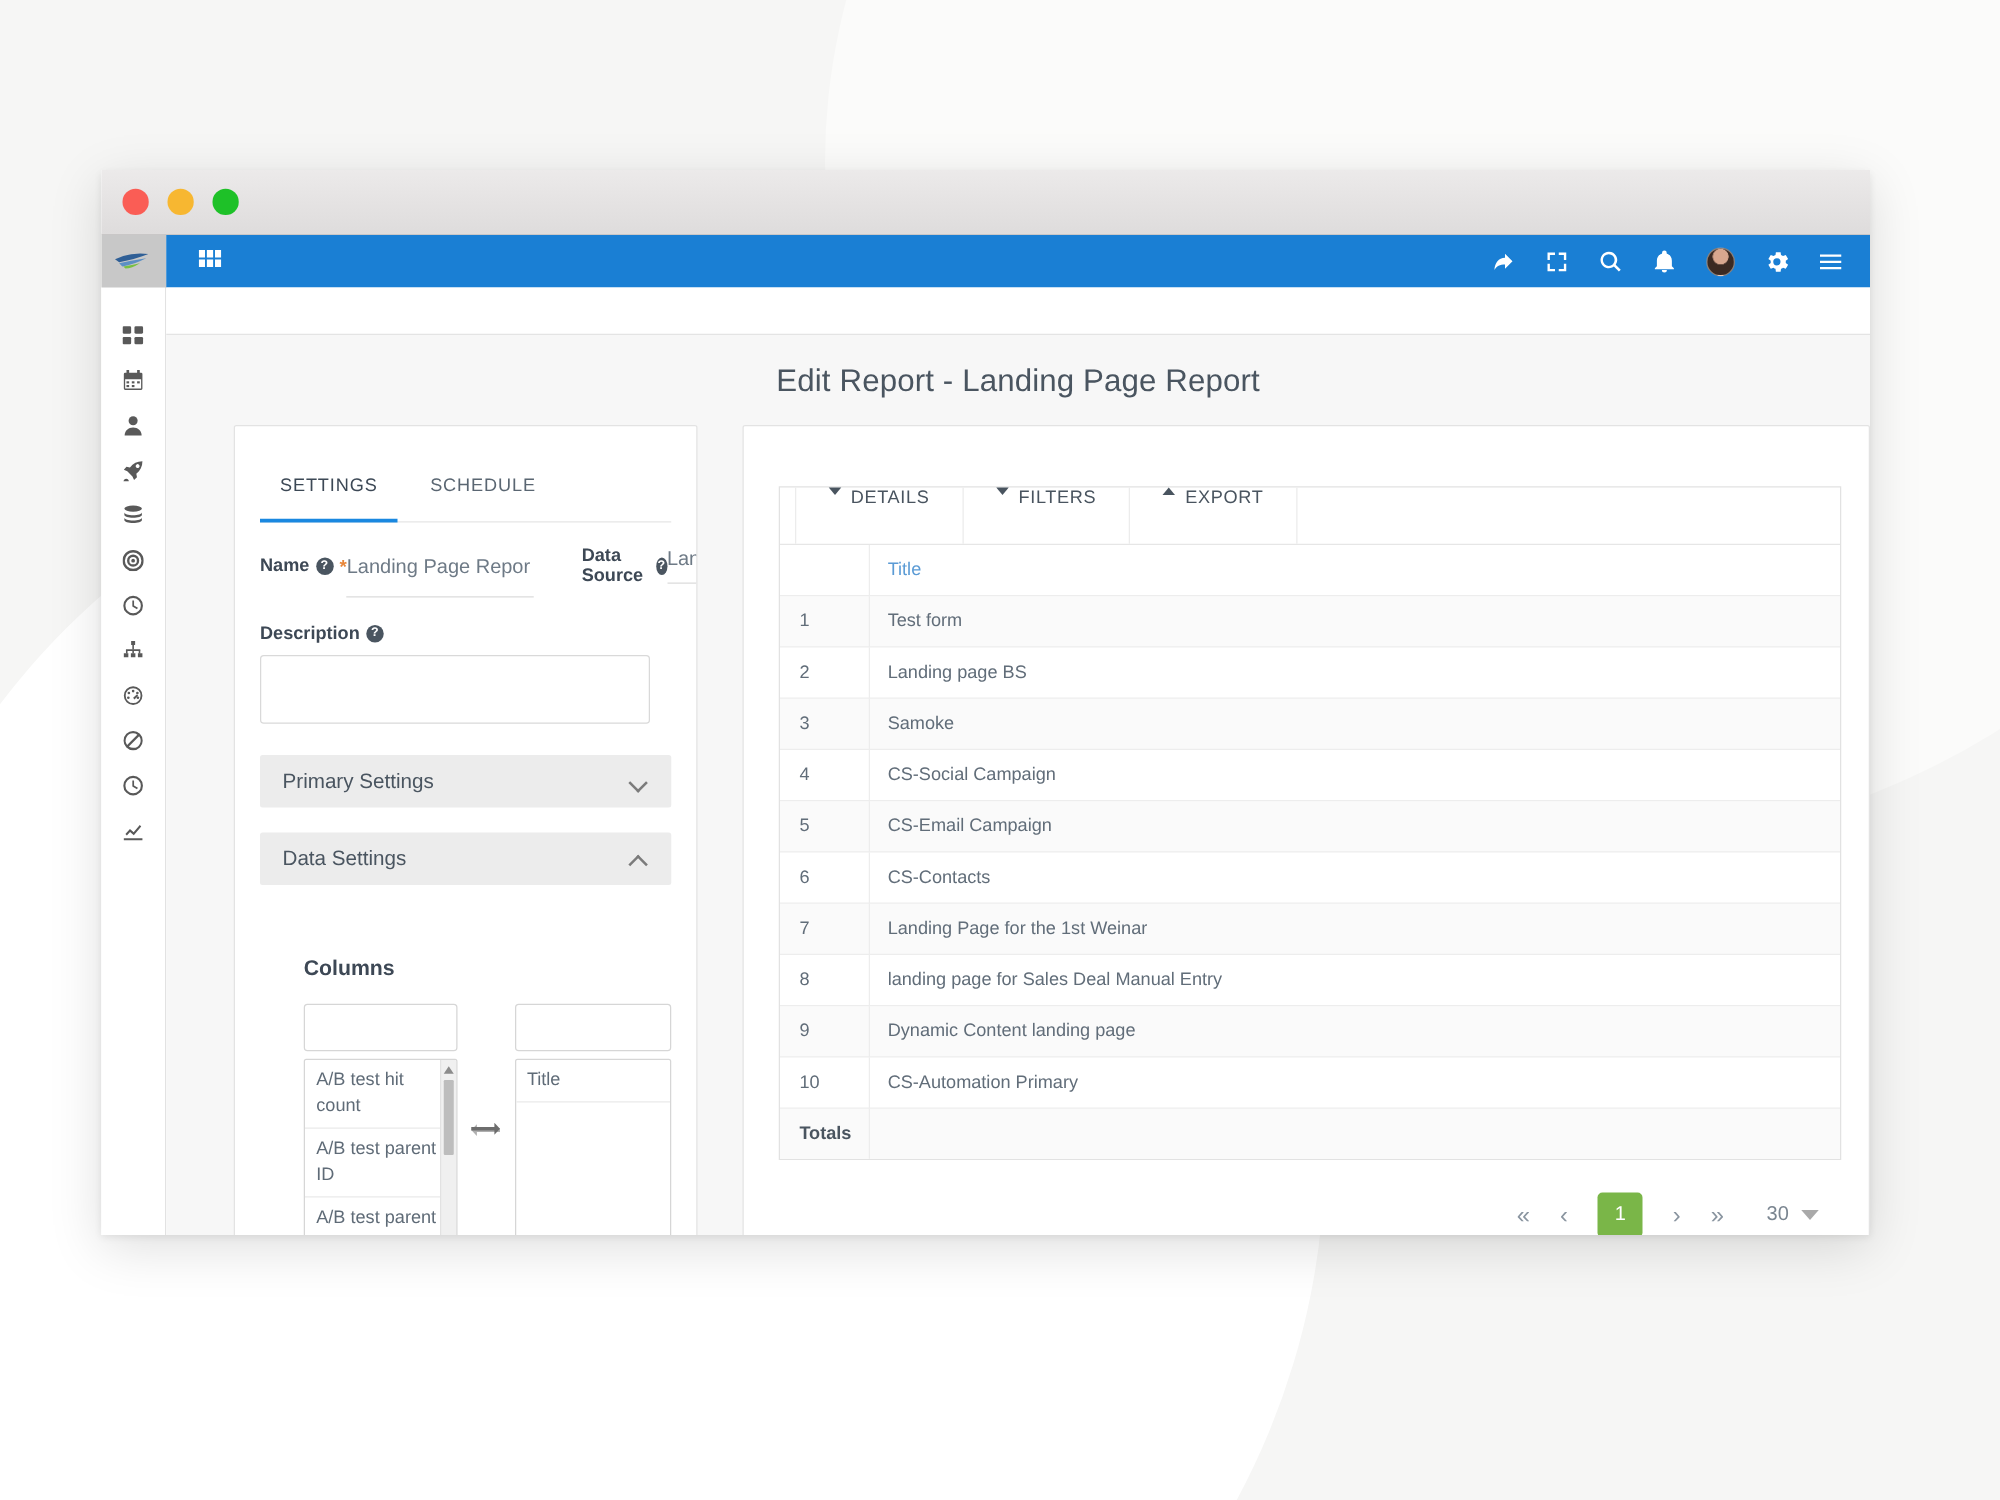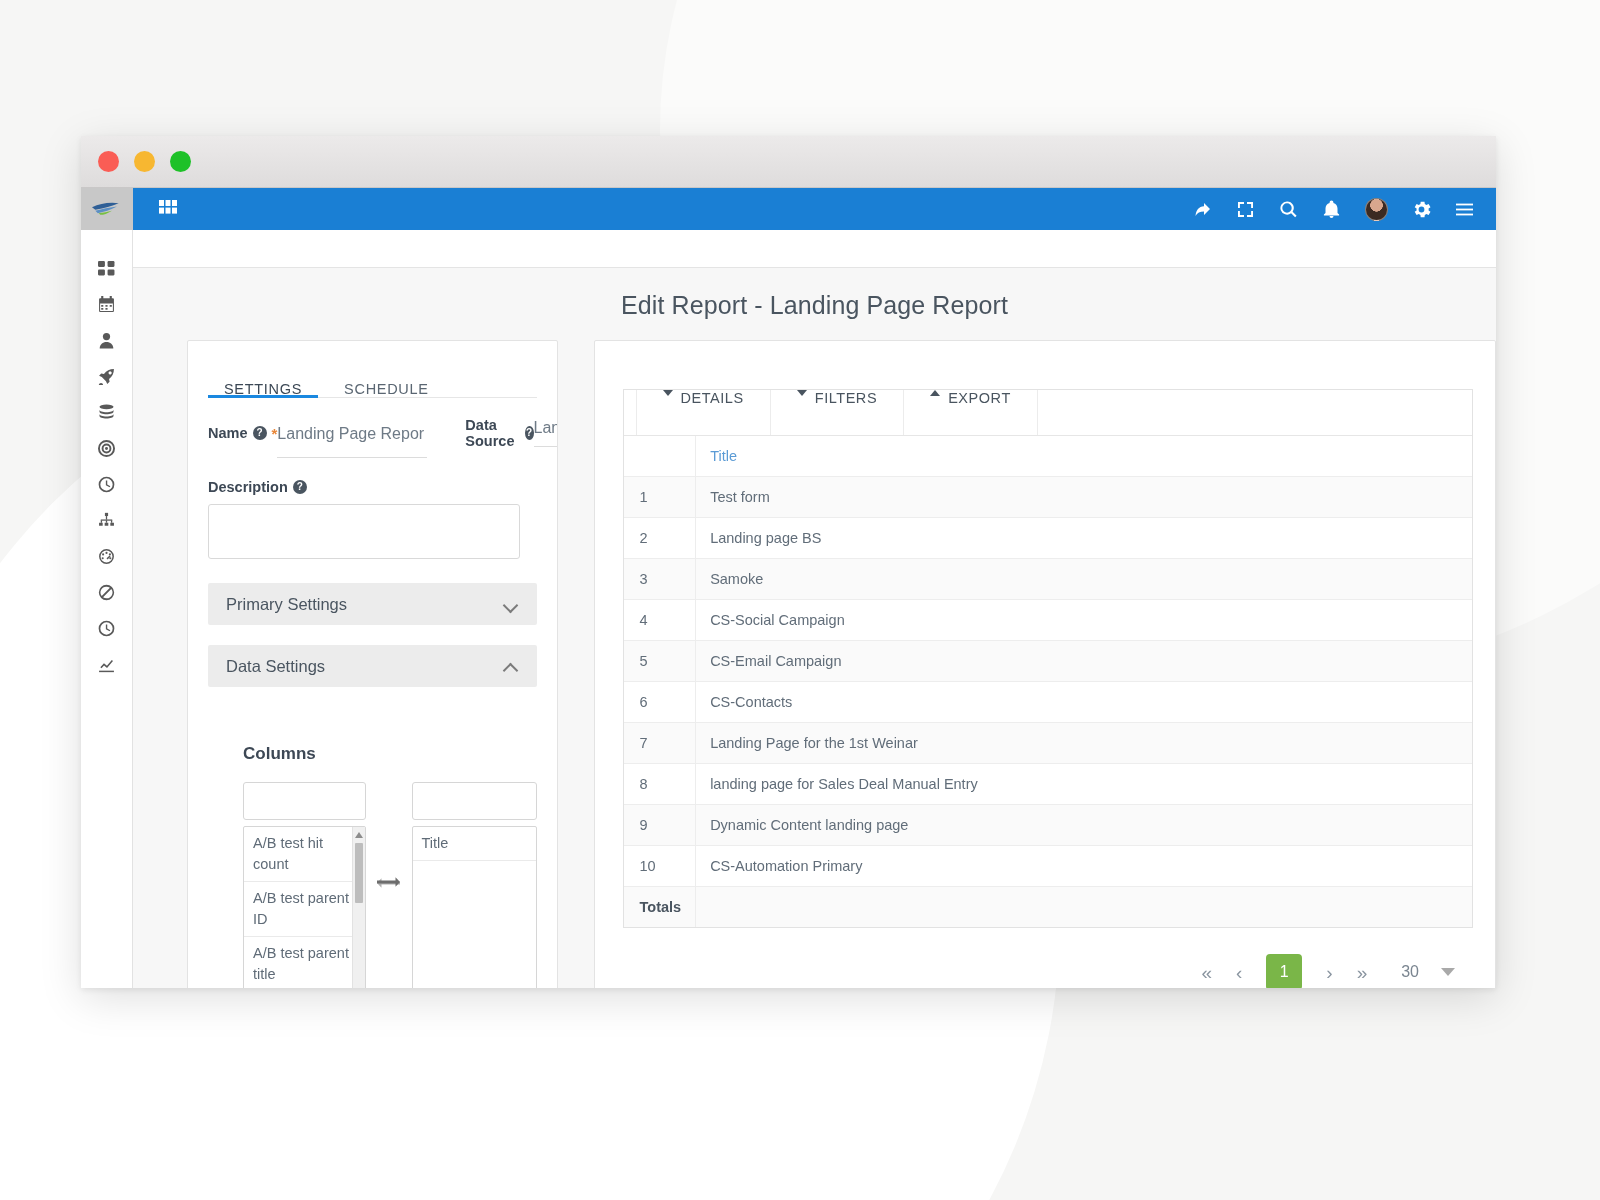--- a/index.html
+++ b/index.html
@@ -127,21 +127,21 @@
   
   .card {
     background: #fff;
     border: 1px solid #e3e3e3;
     border-radius: 2px;
   }
   .card-settings { width: 386px; height: 690px; padding: 0 20px; overflow: hidden; }
 
   .tabs { display: flex; gap: 10px; border-bottom: 1px solid #e6e6e6; margin-top: 28px; }
   .tab {
-    padding: 12px 16px 0 16px;
+    padding: 12px 16px 20px 16px;
     font-size: 14.5px; letter-spacing: .7px;
     color: #5a6672; cursor: pointer;
     position: relative;
   }
   .tab.active { color: #3c4855; }
   .tab.active::after {
     content: ""; position: absolute; left: 0; right: 0; bottom: -1px;
     height: 3px; background: #1a88e0;
   }
 
@@ -312,21 +312,21 @@
     padding: 26px 40px 0 0;
     font-size: 16px; color: #7a8590;
   }
   .pg-btn { cursor: pointer; color: #8a95a0; font-size: 19px; line-height: 1; }
   .pg-num {
     width: 36px; height: 36px; border-radius: 4px;
     background: #7ab648; color: #fff;
     display: flex; align-items: center; justify-content: center;
     font-size: 16px; cursor: pointer;
   }
-  .pg-size { display: flex; align-items: center; gap: 22px; margin-left: 10px; cursor: pointer; }
+  .pg-size { display: flex; align-items: center; gap: 10px; margin-left: 10px; cursor: pointer; }
   .pg-size .caret {
     width: 0; height: 0;
     border-left: 7px solid transparent; border-right: 7px solid transparent;
     border-top: 8px solid #a9a9a9;
   }
 </style>
 </head>
 <body>
 
 <div class="bg-wash"></div>

